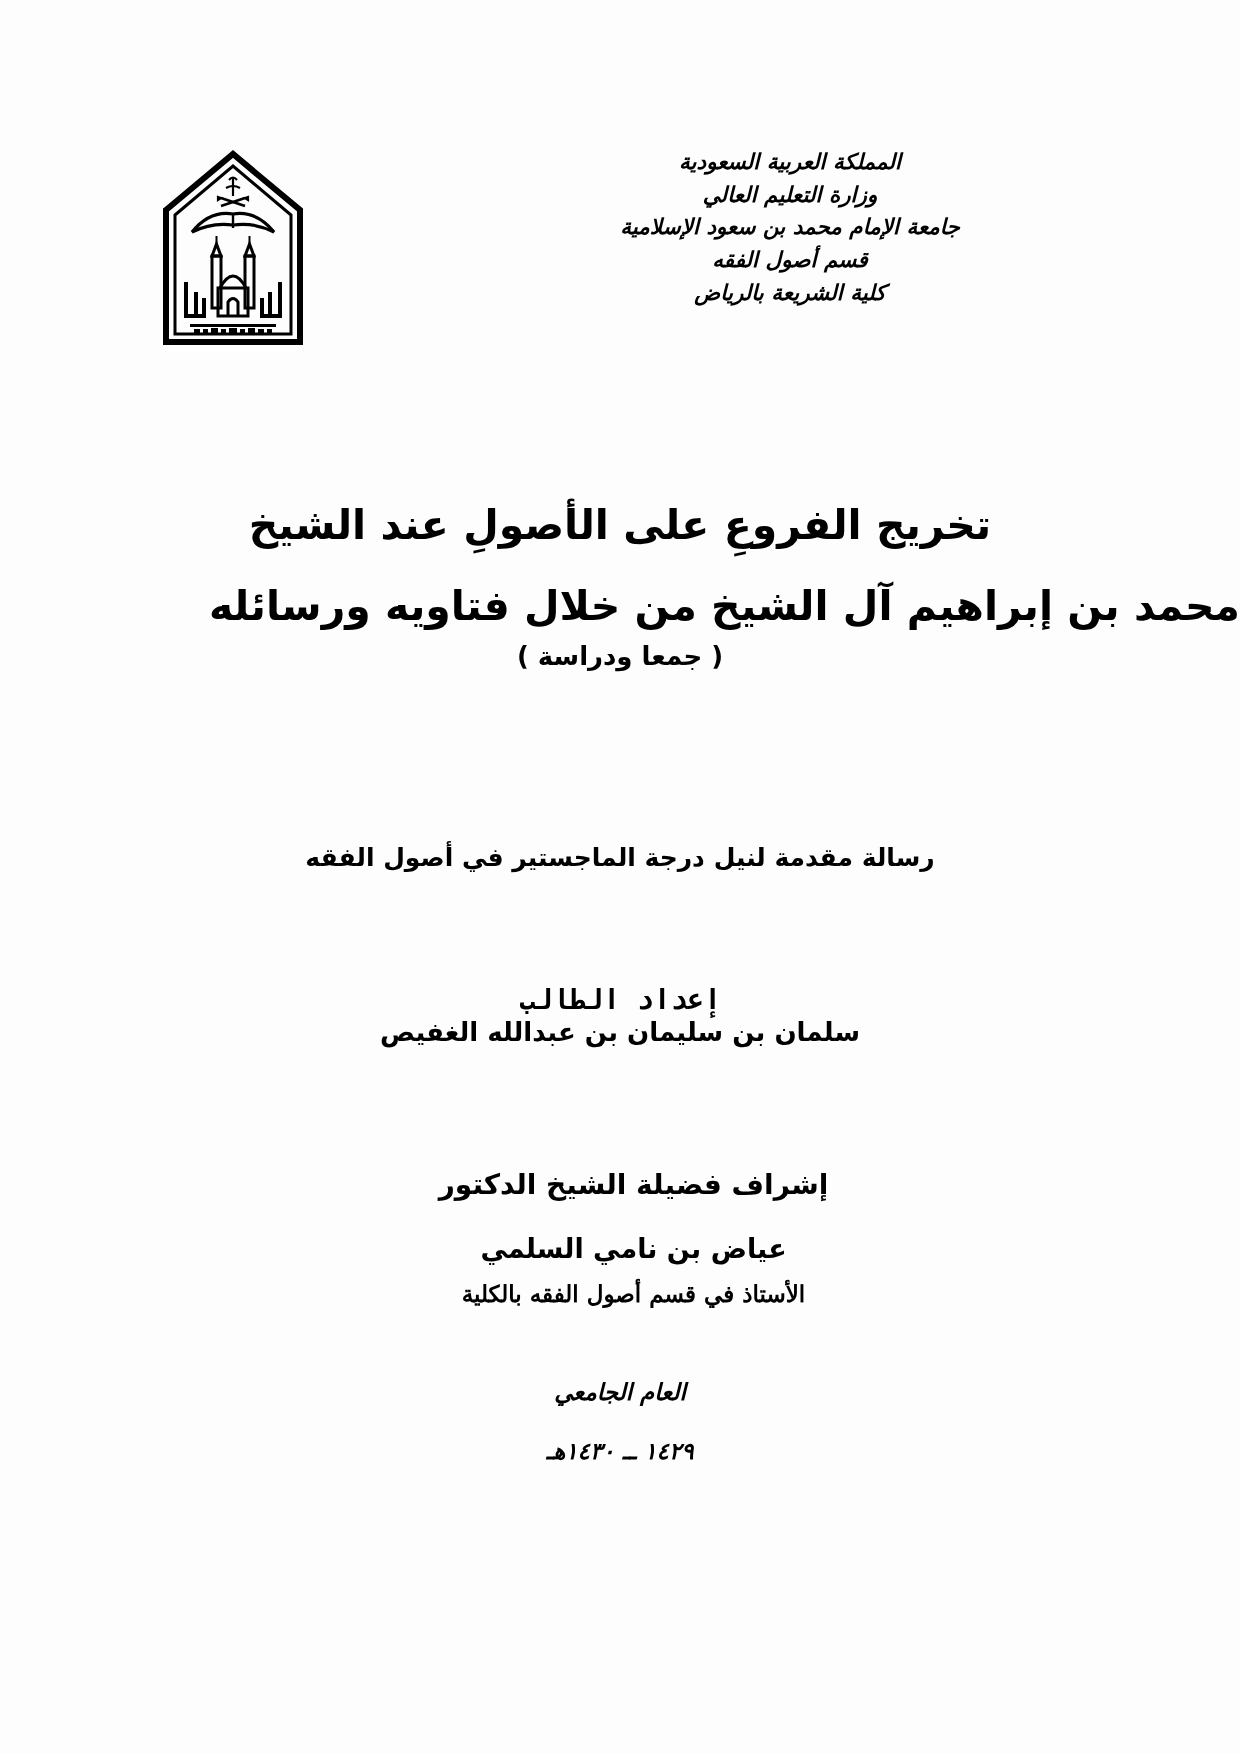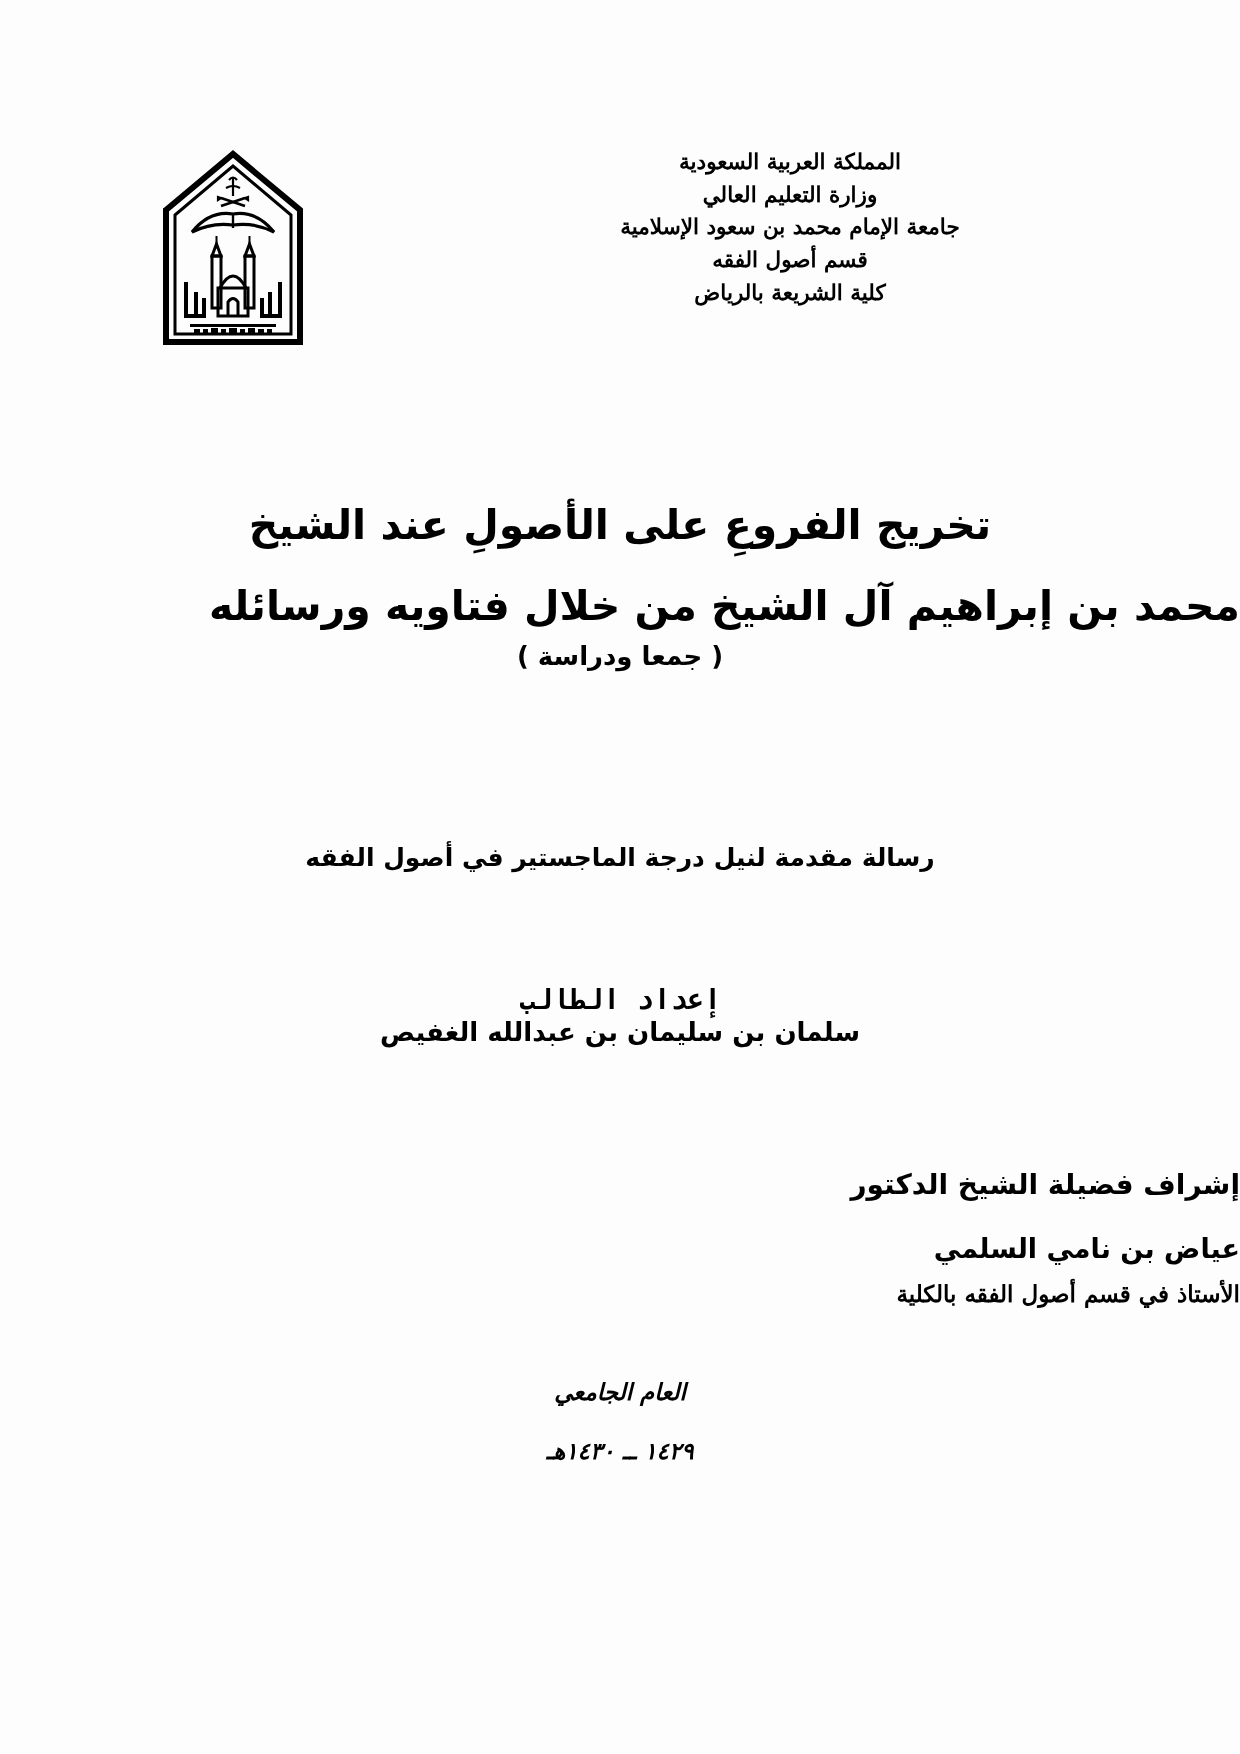--- a/index.html
+++ b/index.html
@@ -36,20 +36,21 @@
     right: 240px;
     top: 6px;
     width: 420px;
     text-align: center;
     direction: rtl;
     line-height: 1.52;
     font-size: 21.5px;
     font-weight: 600;
     letter-spacing: 0px;
     font-family: "DejaVu Serif", "Liberation Serif", serif;
+    font-style: italic;
   }
   .header-text div { white-space: nowrap; }
 
   
   .emblem {
     position: absolute;
     left: 158px;
     top: 8px;
     width: 150px;
     height: 200px;
@@ -115,21 +116,21 @@
     font-family: "DejaVu Sans", "Liberation Sans", sans-serif;
     white-space: nowrap;
   }
 
   
   .supervisor-block {
     position: absolute;
     top: 1168px;
     left: 0;
     right: 0;
-    text-align: right;
+    text-align: center;
     direction: rtl;
     padding-left: 27px;
   }
   .supervisor-heading {
     font-size: 28px;
     font-weight: 900;
     margin-bottom: 32px;
     font-family: "DejaVu Sans", "Liberation Sans", sans-serif;
   }
   .supervisor-name {

